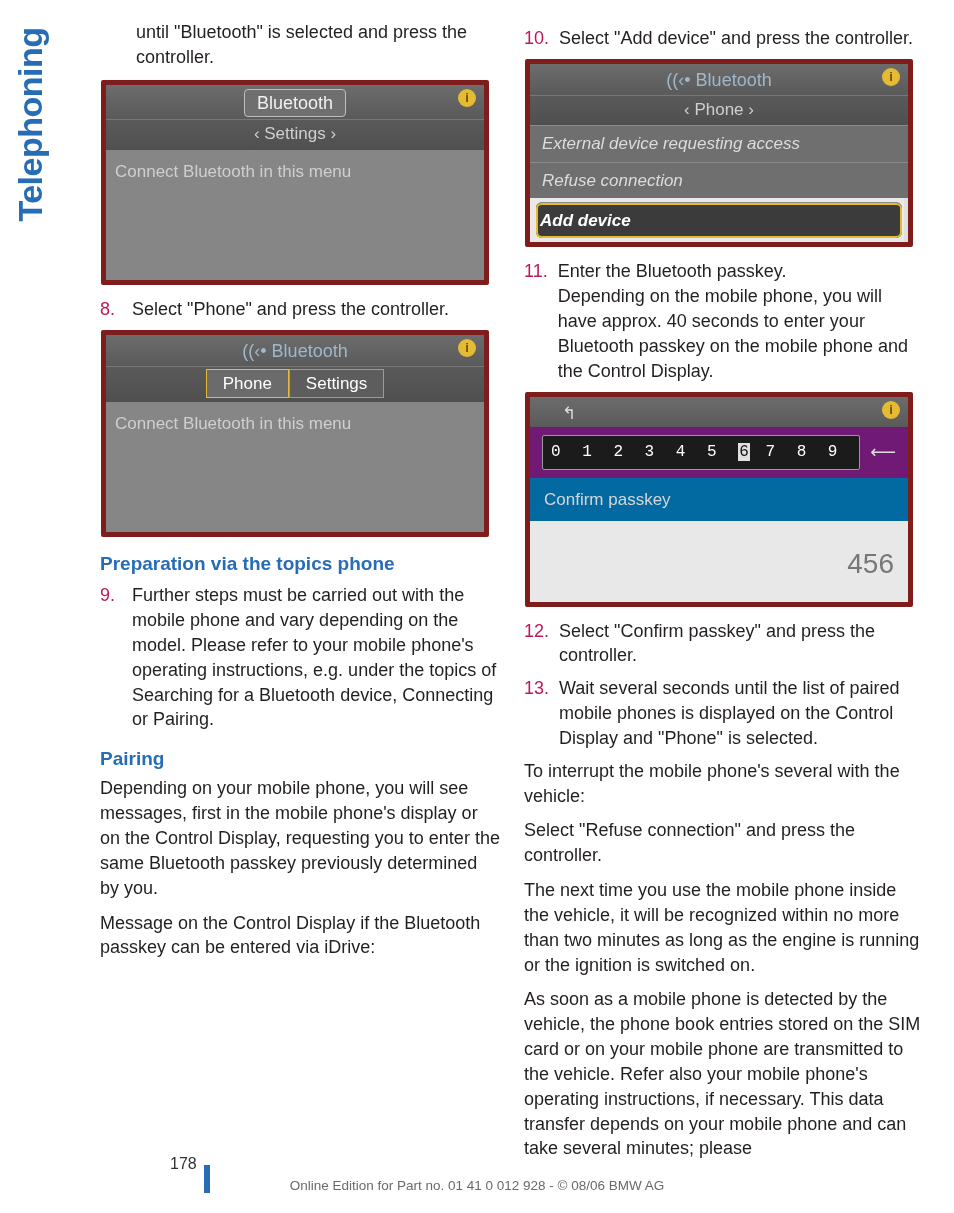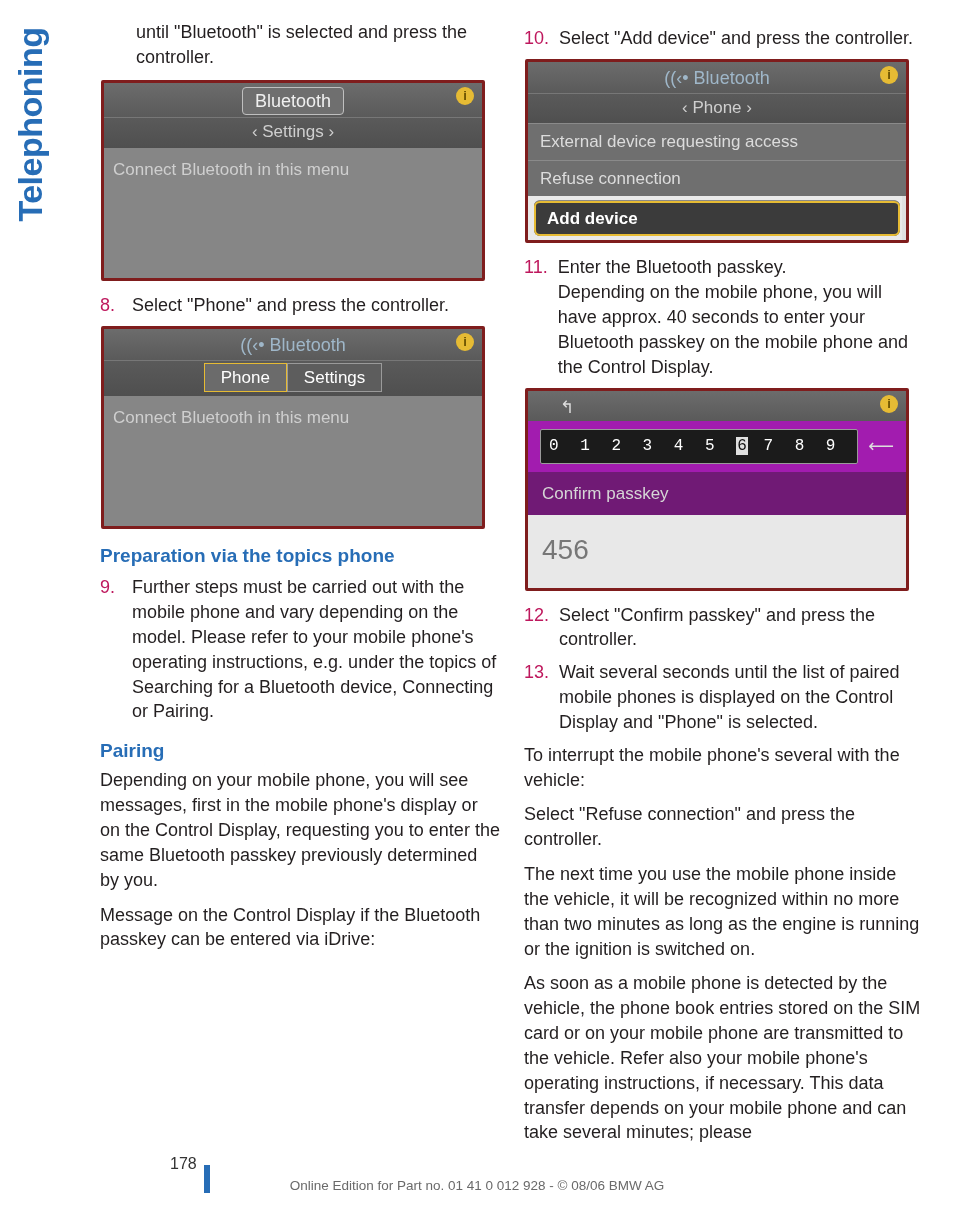--- a/index.html
+++ b/index.html
@@ -68,21 +68,21 @@
     .section-head {
       color: #276db6;
       font-weight: 700;
       font-size: 19px;
       margin: 14px 0 4px 0;
     }
 
     
     .shot {
       width: 378px;
-      border: 3px solid #7f1d1d;
+      border: 5px solid #7f1d1d;
       border-radius: 2px;
       margin: 6px 1px 12px 1px;
       box-shadow: inset -4px 0 0 #e0e0e0;
       overflow: hidden;
       background: #e9e9e9;
     }
     .shot .title-row {
       text-align: center;
       padding: 4px 8px 2px 8px;
       color: #e8e8e8;
@@ -143,37 +143,38 @@
     }
 
     
     .shot3 .entry {
       color:#dcdcdc;
       padding:6px 12px;
       background:#6f6f6f;
       border-top:1px solid #8a8a8a;
       font-size:17px;
       text-align:left;
+      font-style:italic;
     }
     .shot3 .entry.selected {
       background:#3b3b3b;
       color:#fff;
       font-weight:700;
       box-shadow: inset 0 0 0 2px #e6bb34;
       border-radius:6px;
       margin:4px 6px;
-      padding:6px 13px;
+      padding:6px 4px;
     }
 
     .shot4 .title-row {
       text-align:left;
       padding-left:18px;
     }
     .shot4 .input-row {
-      background:#a21caf;
+      background:#701a75;
       padding:8px 12px;
       display:flex;
       align-items:center;
     }
     .shot4 .input-box {
       flex:1;
       background:#1b1b1b;
       color:#fff;
       padding:5px 8px;
       font-family: "Courier New", monospace;
@@ -182,32 +183,32 @@
       border-radius:2px;
       font-size:16px;
     }
     .shot4 .input-box .hl {
       background:#e0e0e0; color:#111; padding:0 1px; letter-spacing:0;
     }
     .shot4 .back {
       margin-left:10px; color:#ddd; font-size:18px;
     }
     .shot4 .mid {
-      background:#701a75;
+      background:#0369a1;
       color:#d6d6d6;
       padding:10px 14px;
       font-size:17px;
       text-align:left;
     }
     .shot4 .bottom {
       background:#e8e8e8;
       color:#777;
       font-size:28px;
-      padding:16px 14px 18px 14px;
-      text-align:left;
+      padding:24px 14px 18px 14px;
+      text-align:right;
     }
 
     .footer {
       position: absolute;
       left: 0; right: 0;
       bottom: 20px;
       text-align: center;
       font-size: 13.5px;
       color: #6a6a6a;
     }

